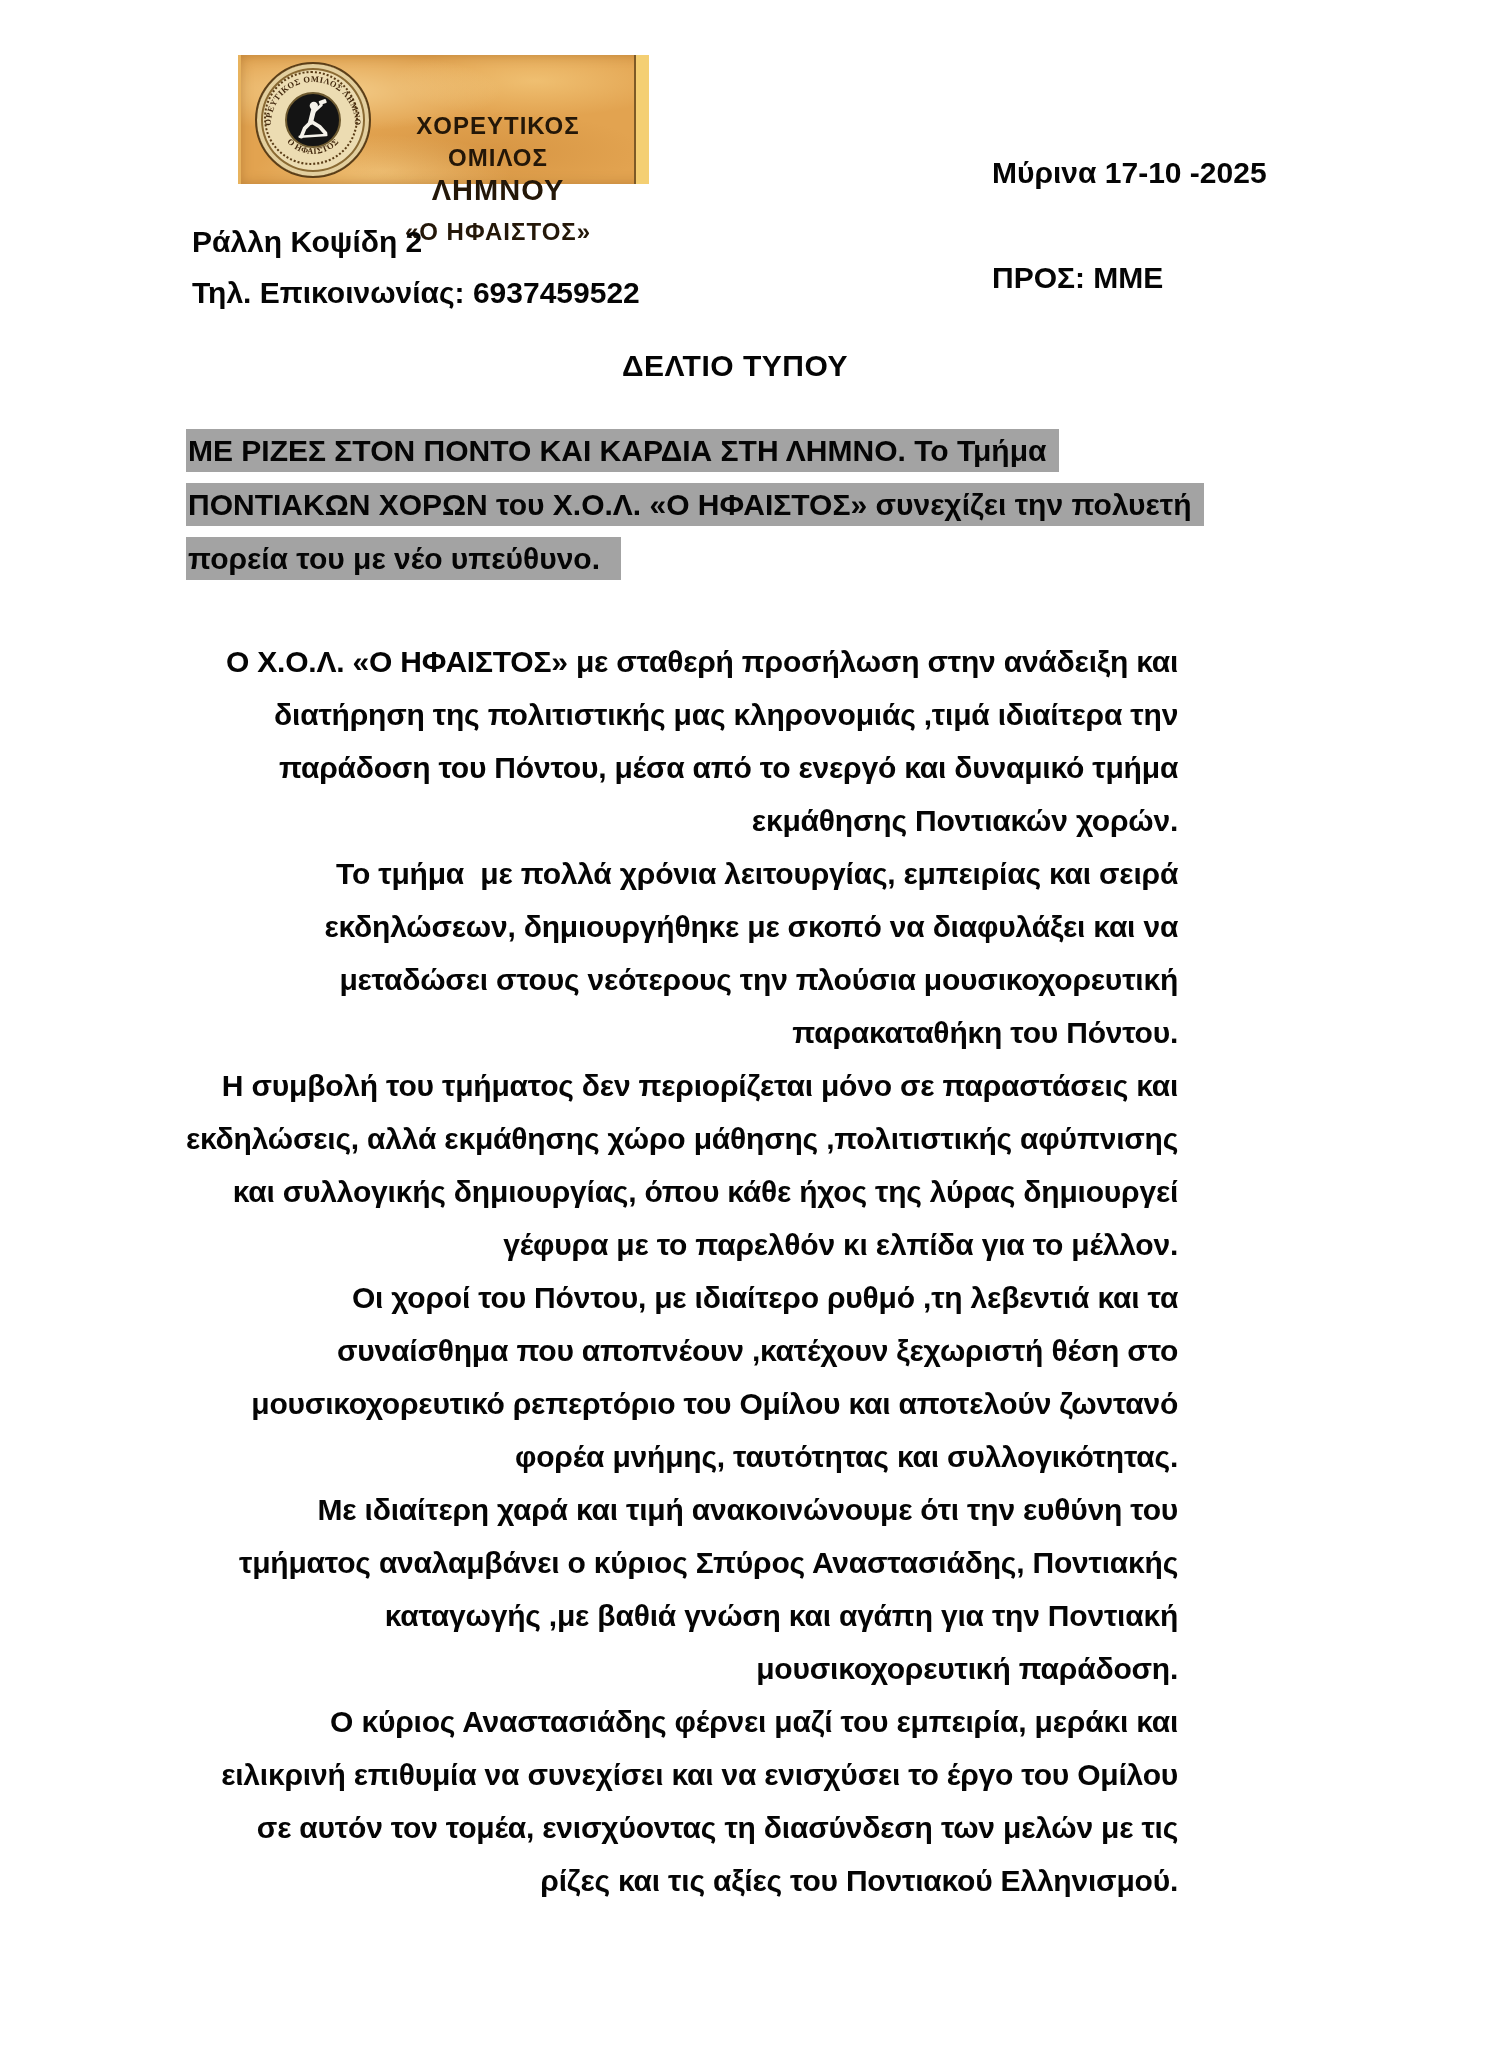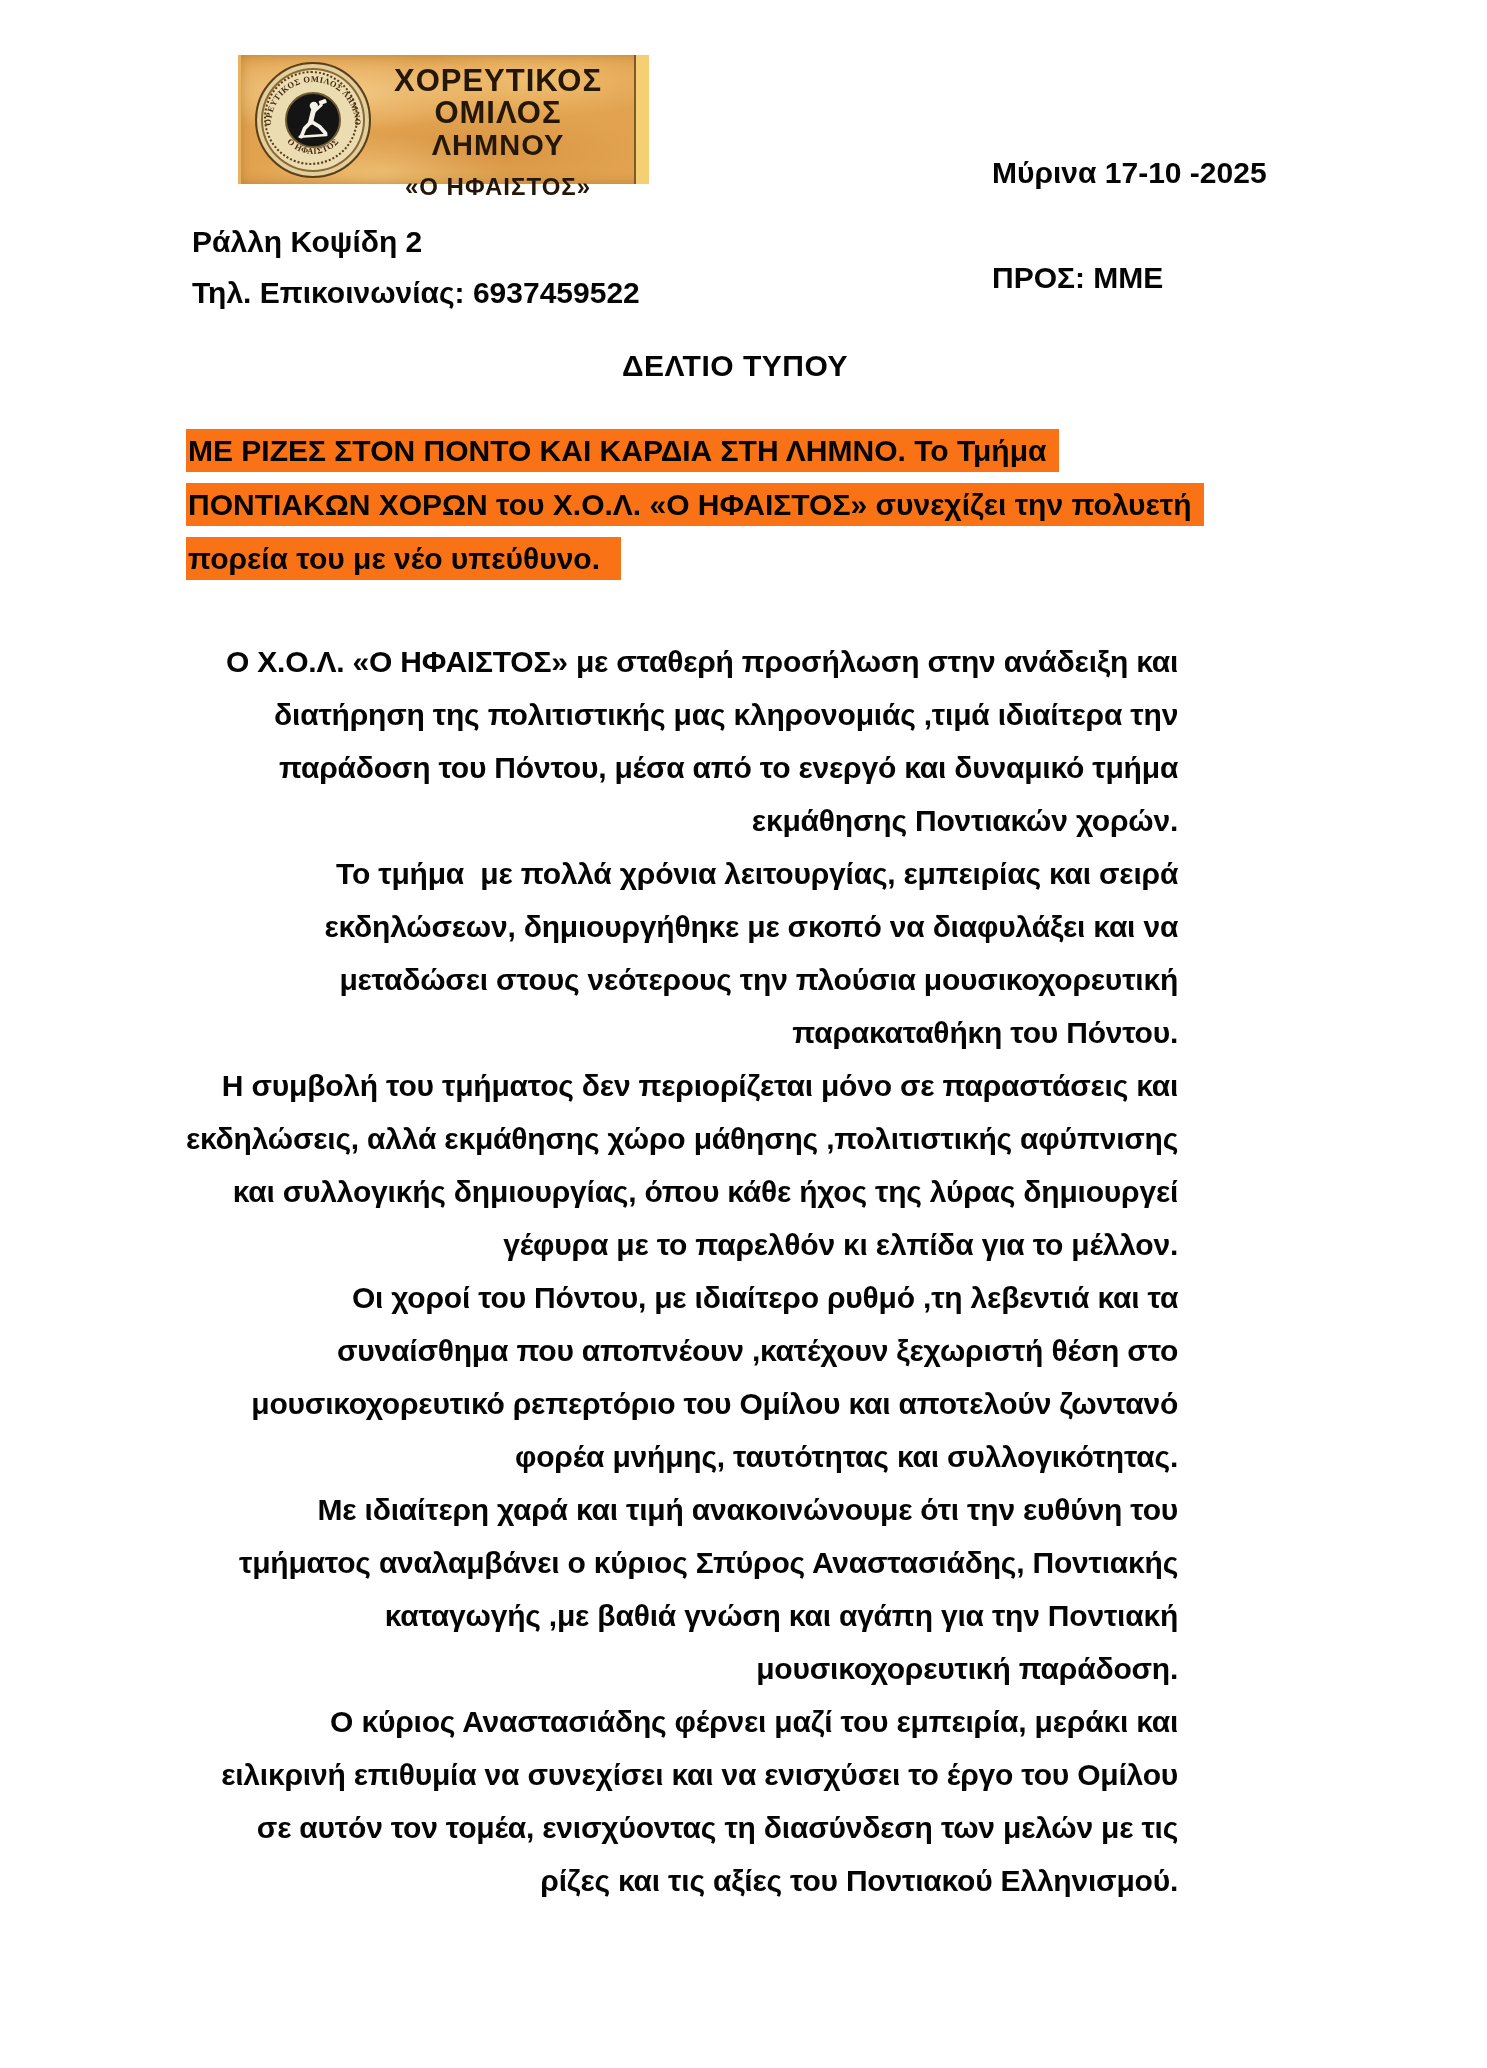--- a/index.html
+++ b/index.html
@@ -24,21 +24,21 @@
     box-shadow:inset 0 0 12px rgba(120,70,15,.35);
   }
   .banner-strip {
     position:absolute; right:0; top:0; width:13px; height:100%;
     background:#f4cf73; border-left:2px solid #7d5a26;
   }
   .banner-text {
     position:absolute; left:122px; top:10px; width:270px; text-align:center;
     color:#241708; letter-spacing:1px;
   }
-  .banner-line1 { font-size:31px; line-height:32px; }
+  .banner-line1 { font-size:24px; line-height:32px;margin-top:45px; }
   .banner-line2 { font-size:29px; line-height:32px; }
   .banner-line3 { font-size:24px; line-height:28px; margin-top:12px; }
 
   
   .seal {
     position:absolute; left:14px; top:7px; width:112px; height:112px;
     border-radius:50%;
     background:#ecdcb2;
     border:2px solid #5c3f18;
     box-shadow:inset 0 0 0 4px #e3cf9e, inset 0 0 0 6px #8a6a33;
@@ -60,21 +60,21 @@
   .h-to      { position:absolute; left:992px; top:225px; font-size:30px; white-space:pre;margin-top:36px; }
   .h-address { position:absolute; left:192px; top:225px; font-size:30px; white-space:pre; }
   .h-phone   { position:absolute; left:192px; top:276px; font-size:30px; white-space:pre; }
   .h-doctype { position:absolute; left:622px; top:349px; font-size:30px; letter-spacing:.5px; white-space:pre; }
 
   
   .headline { position:absolute; left:186px; top:429px; font-size:30px; }
   .hl-line { height:54px; }
   .hl-line > span {
     display:inline-block; line-height:43px; padding:0 4px 0 2px;
-    white-space:pre; background:#f97316;
+    white-space:pre; background:#a3a3a3;
   }
 
   
   .body-text { position:absolute; left:186px; top:635px; font-size:30px; letter-spacing:-0.2px; }
   .para { margin:0;text-align:right; }
   .body-line { line-height:53px; white-space:pre; }
 </style>
 </head>
 <body>
 

